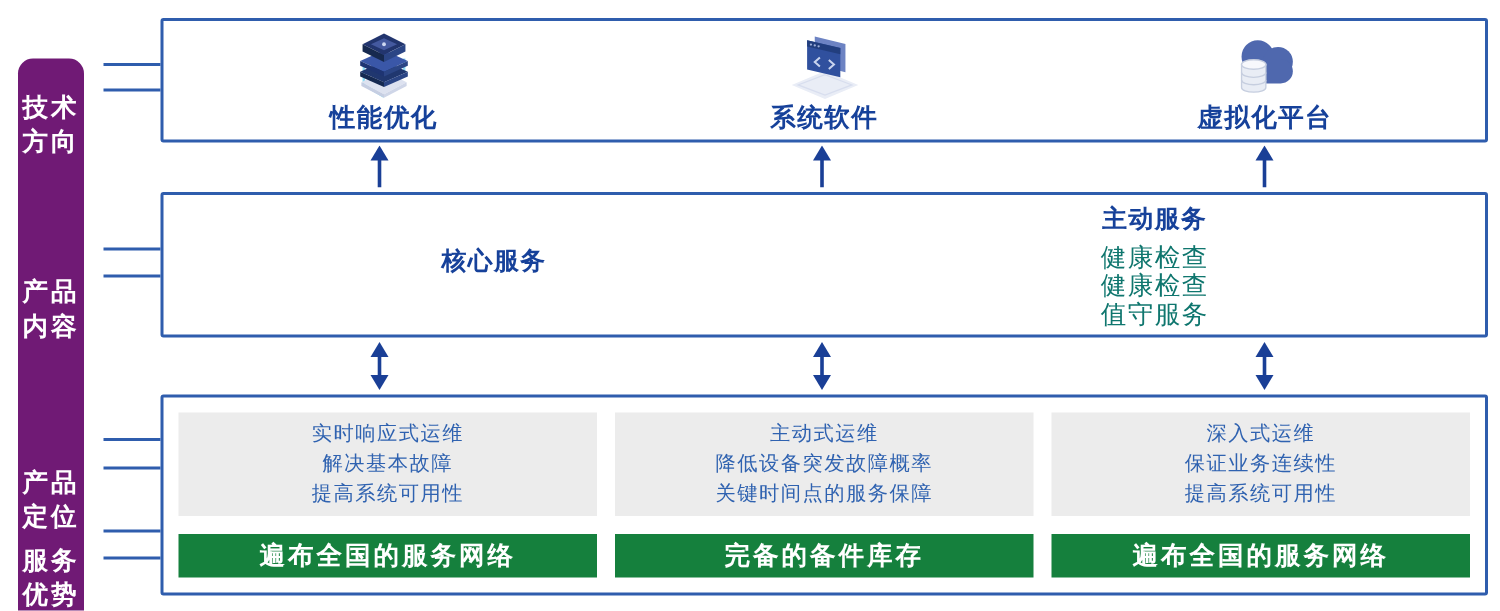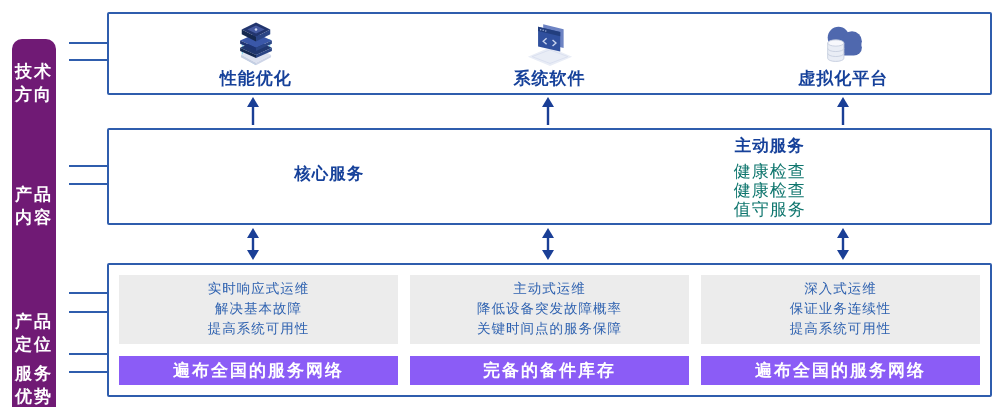--- a/index.html
+++ b/index.html
@@ -42,21 +42,21 @@
   .svc-item{font-size:17px;color:#0f766e;line-height:19px;letter-spacing:1px;}
 
   
   .pos-col{flex:1;display:flex;flex-direction:column;}
   .gray-panel{
     height:70px;background:#ECECEC;display:flex;flex-direction:column;
     align-items:center;justify-content:center;text-align:center;
   }
   .gray-line{font-size:13.5px;color:#2F62B0;line-height:20px;letter-spacing:1px;}
   .blue-bar{
-    margin-top:12px;height:30px;background:#8b5cf6;display:flex;
+    margin-top:12px;height:30px;background:#15803d;display:flex;
     align-items:center;justify-content:center;color:#ffffff;
     font-size:17px;font-weight:bold;letter-spacing:2px;
   }
 
   
   .arrow{position:absolute;transform:translateX(-50%);}
   .ax1{left:253px}.ax2{left:548px}.ax3{left:843px}
   .up-arrow{top:97px}
   .dbl-arrow{top:228px}
 </style>

